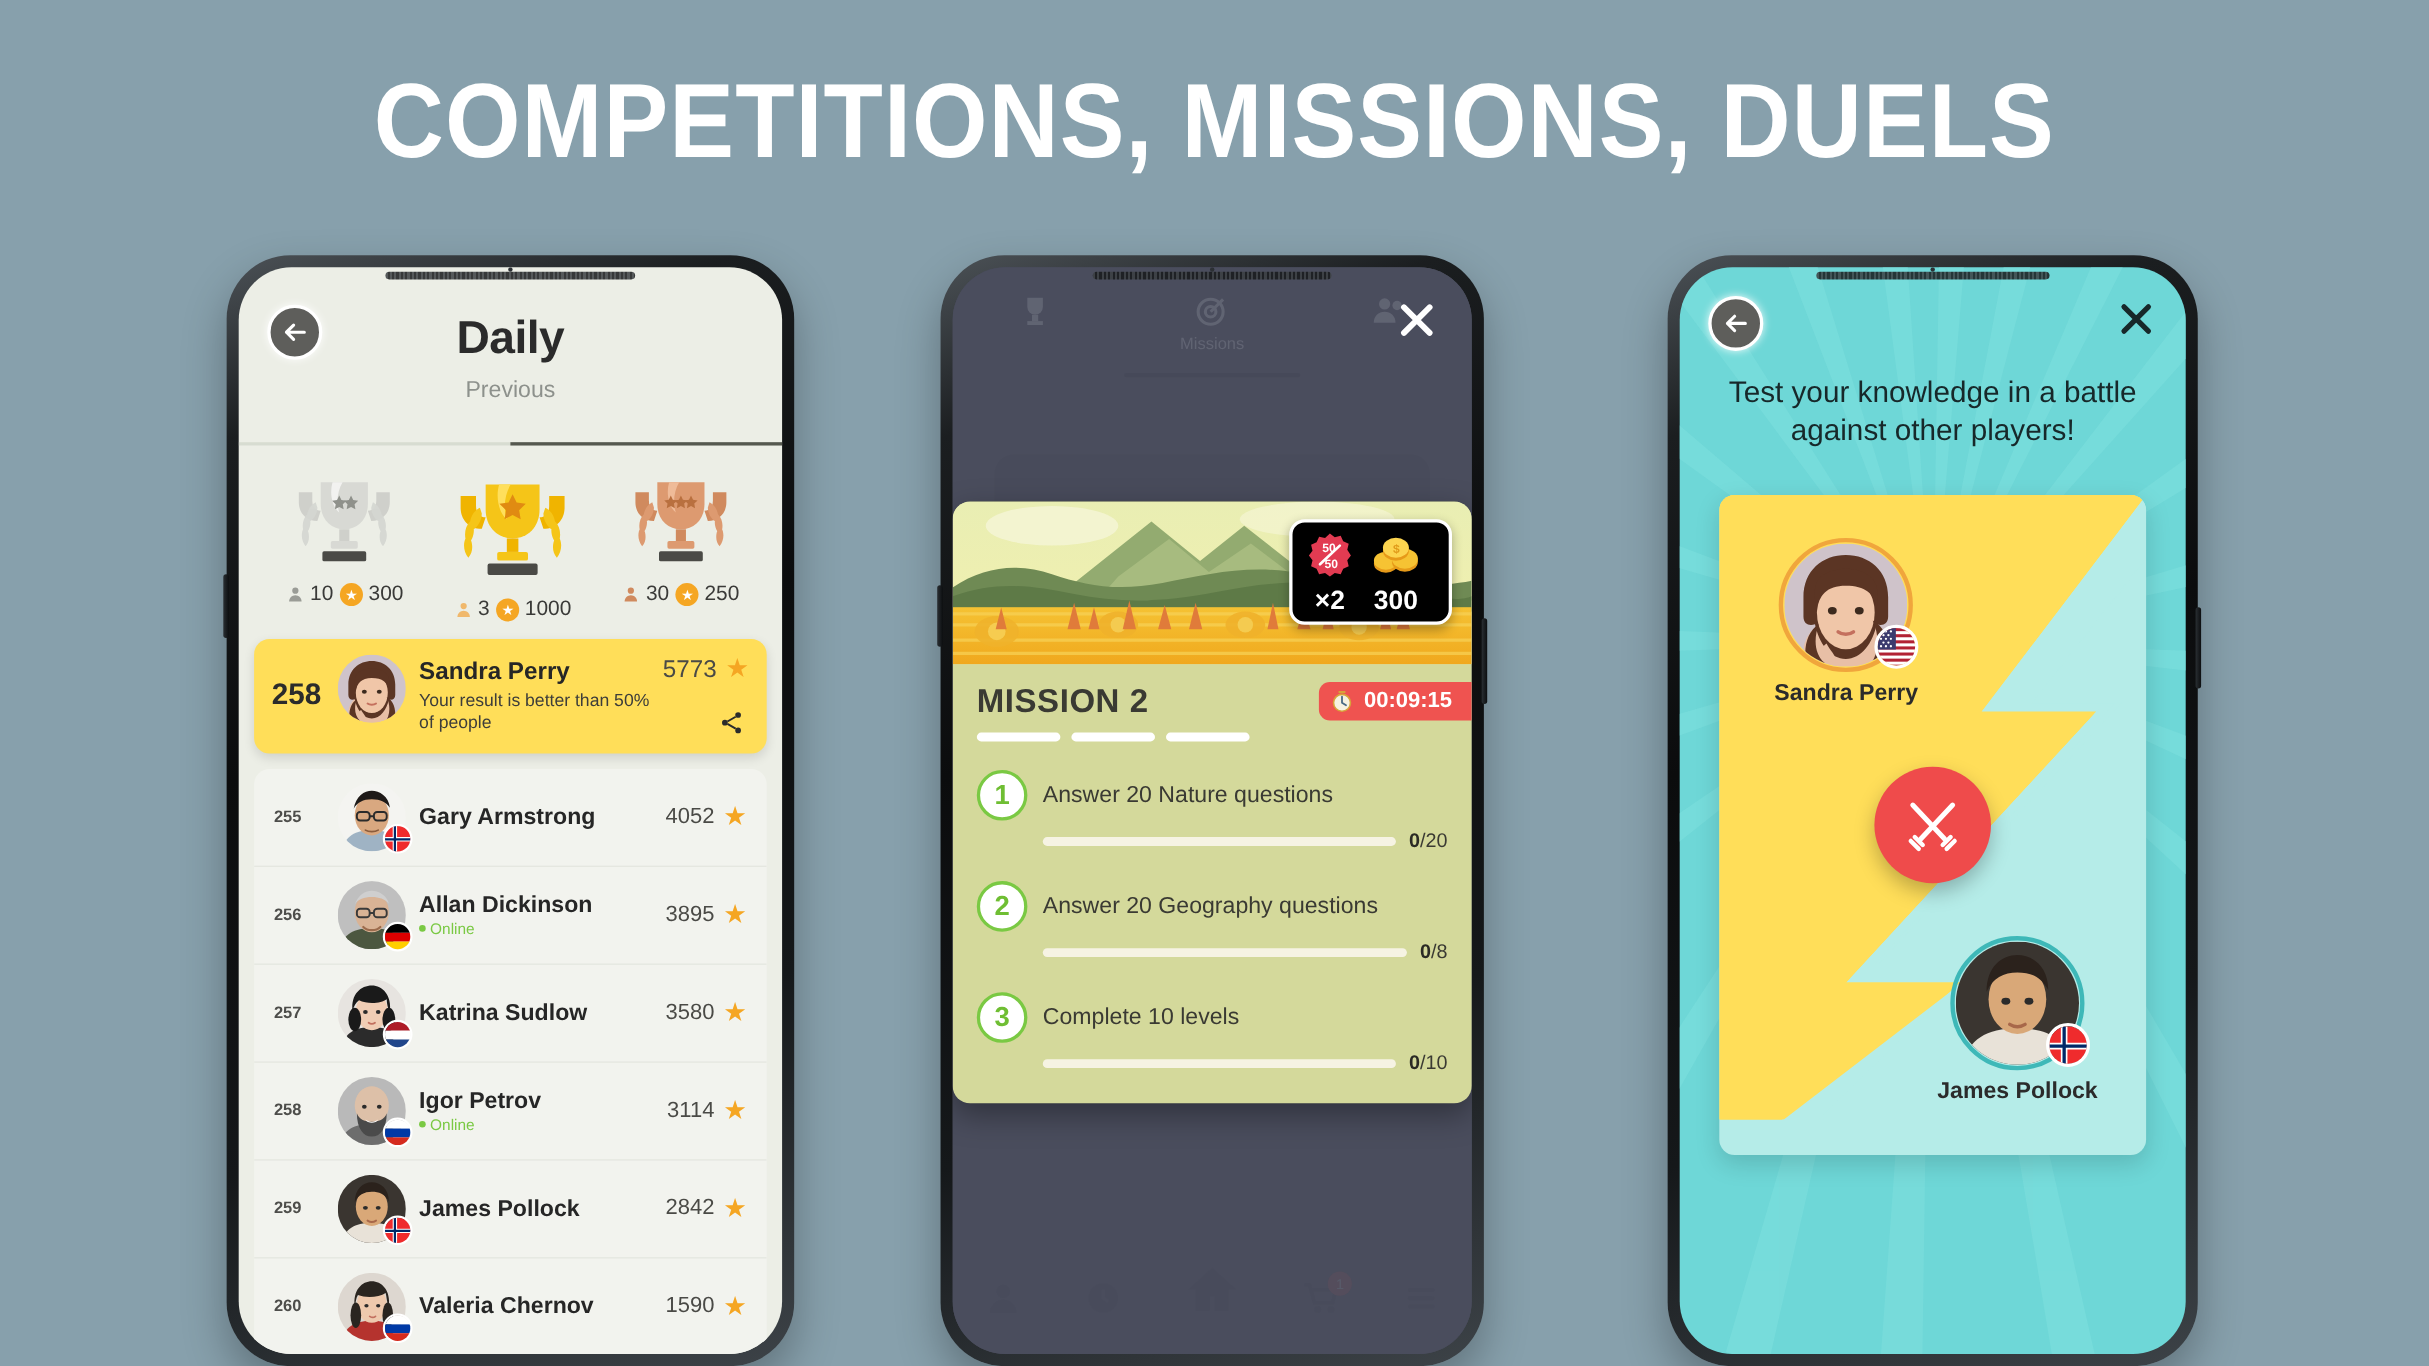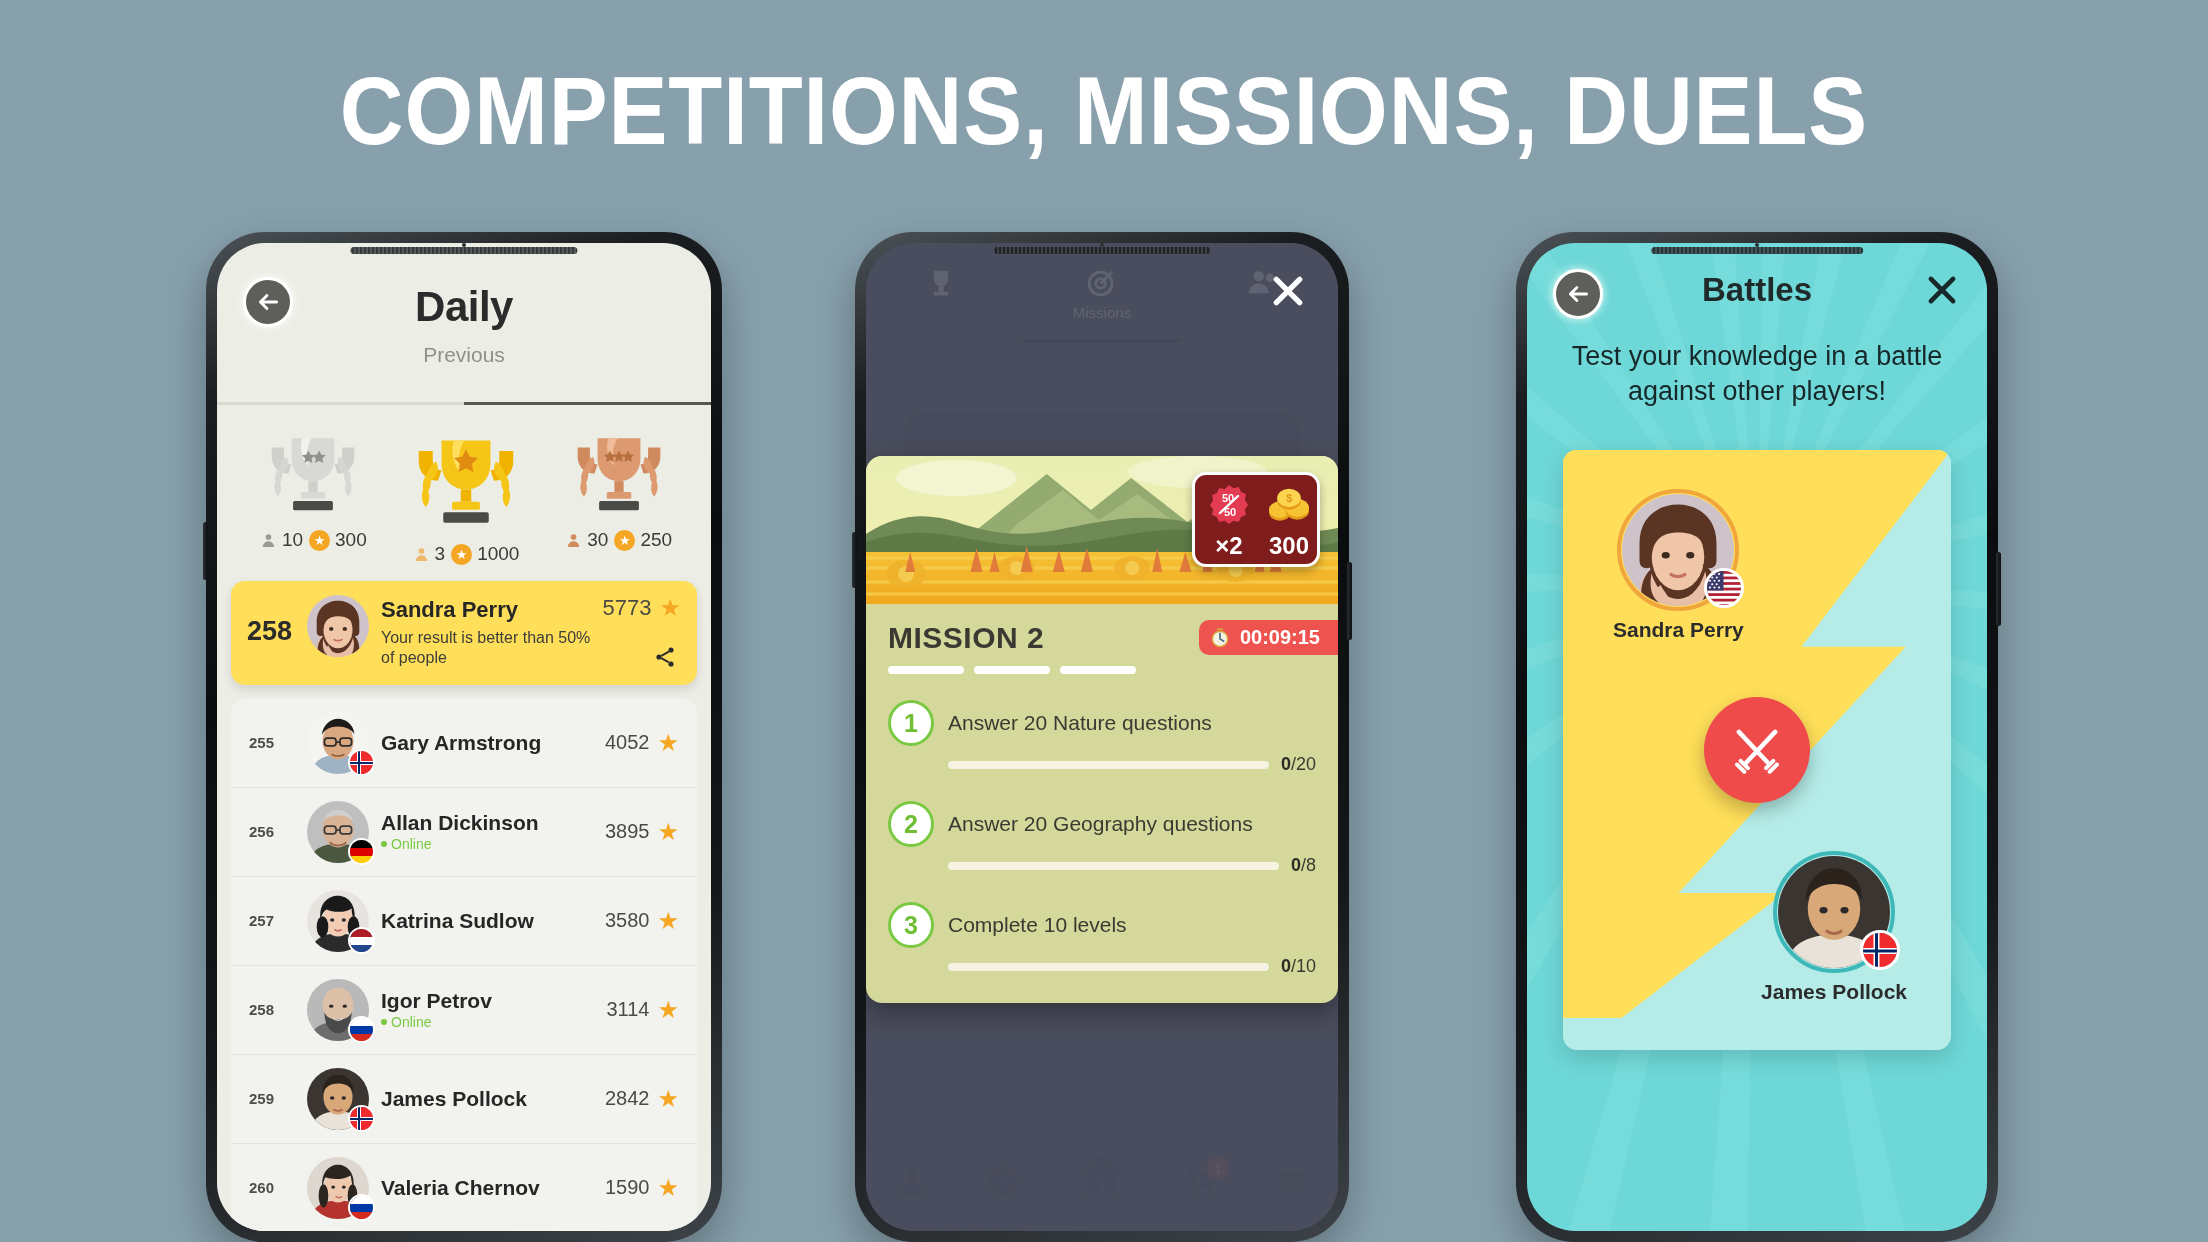--- a/index.html
+++ b/index.html
@@ -154,22 +154,22 @@
     position:absolute; left:0; right:0; top:213px;
     background:#d4d99b;
     border-radius:16px;
     overflow:hidden;
     box-shadow:0 10px 28px rgba(0,0,0,.35);
     z-index:20;
   }
   .mission-banner{height:148px;position:relative;overflow:hidden;}
   .reward-chip{
     position:absolute; right:18px; top:16px;
-    background:#7f1d1d; border:3px solid #fff; border-radius:14px;
-    padding:8px 4px 6px 12px; display:flex; gap:14px; align-items:flex-end;
+    background:#000000; border:3px solid #fff; border-radius:14px;
+    padding:8px 24px 6px 12px; display:flex; gap:14px; align-items:flex-end;
     box-shadow:0 4px 10px rgba(0,0,0,.3);
   }
   .reward-item{display:flex;flex-direction:column;align-items:center;color:#fff;font-weight:bold;font-size:24px;line-height:1;}
   .reward-item .ic{margin-bottom:3px;}
   .mission-body{padding:16px 22px 26px 22px;}
   .mission-title-row{display:flex;align-items:center;justify-content:space-between;}
   .mission-title{font-size:30px;font-weight:bold;color:#3a3a33;letter-spacing:.5px;font-family:"Liberation Sans",sans-serif;}
   .timer-chip{background:#ef5350;color:#fff;border-radius:10px 0 0 10px;padding:6px 18px 6px 10px;display:flex;align-items:center;gap:9px;font-size:20px;font-weight:bold;margin-right:-22px;}
   .seg-bars{display:flex;gap:10px;margin-top:11px;}
   .seg-bars span{height:8px;width:76px;background:#fff;border-radius:5px;}
@@ -819,21 +819,20 @@
           <path d="M550 400L350 -120l34-20z"></path>
       </g>
     </svg>
 
     <div class="p3-header">
       <div class="back-btn" style="left:26px;top:26px;">
         <svg viewBox="0 0 24 24">
           <path d="M20 12H5M5 12l6-6M5 12l6 6" stroke="#fff" stroke-width="2.6" fill="none" stroke-linecap="round" stroke-linejoin="round"></path>
         </svg>
       </div>
-      <div class="p3-title">Battles</div>
       <svg class="p3-close" viewBox="0 0 24 24">
         <path d="M5 5l14 14M19 5L5 19" stroke="#17282a" stroke-width="3" stroke-linecap="round"></path>
       </svg>
     </div>
 
     <div class="p3-sub">Test your knowledge in a battle against other players!</div>
 
     <div class="battle-card">
       <svg class="bolt-yellow" viewBox="0 0 410 600" preserveAspectRatio="none">
         <path d="M0 0H410L250 210H360L120 470H230L60 600H0Z" fill="#ffde59"></path>

